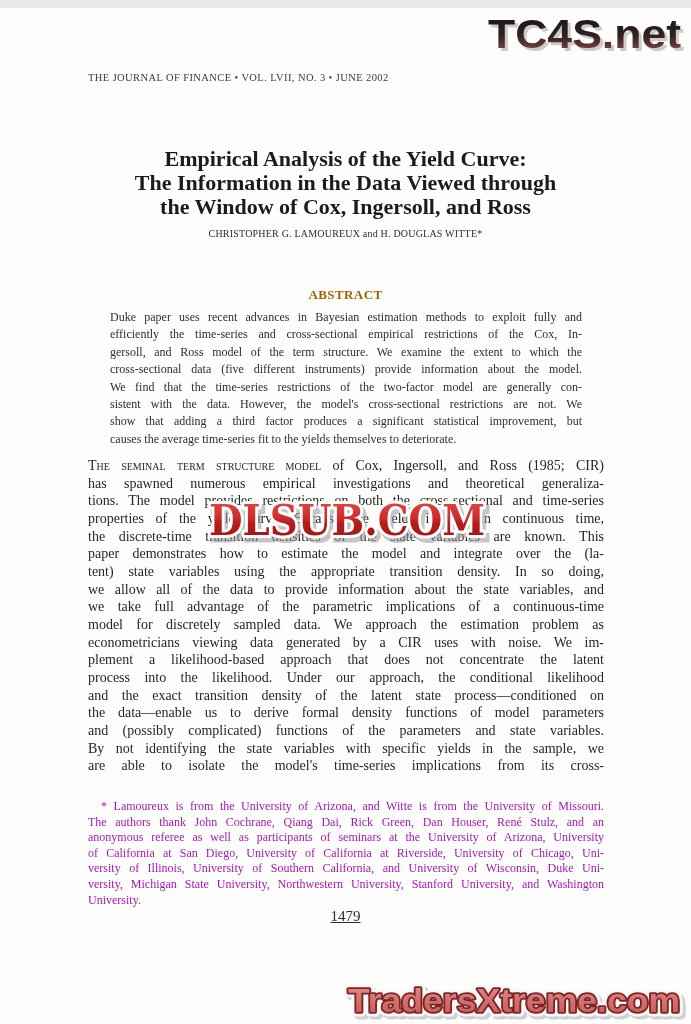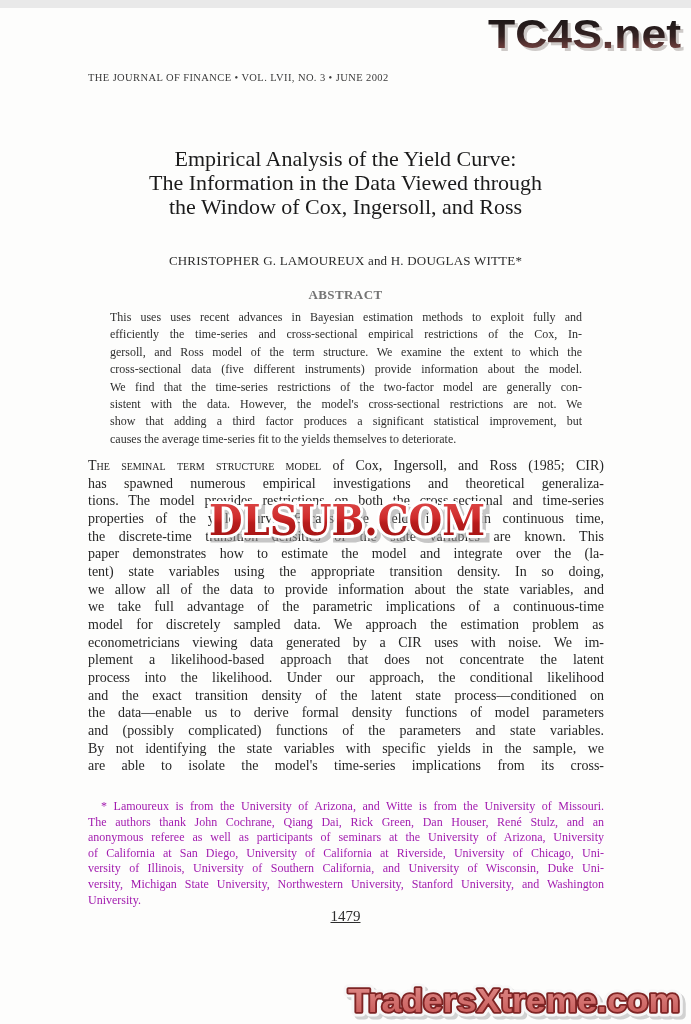--- a/index.html
+++ b/index.html
@@ -12,31 +12,31 @@
     font-family: "Liberation Serif", serif;
     color: #262626;
   }
   .journal-header {
     position: absolute; left: 88px; top: 64px;
     font-size: 10.5px; letter-spacing: 0.4px; color: #3a3a3a;
     white-space: nowrap;
   }
   .title {
     position: absolute; left: 0; right: 0; top: 139px;
-    text-align: center; font-weight: normal; font-size: 22px;
+    text-align: center; font-weight: bold; font-size: 22px;
     line-height: 24px; color: #1b1b1b;
   }
   .authors {
-    position: absolute; left: 0; right: 0; top: 245px;
-    text-align: center; font-size: 13px; letter-spacing: 0.2px; color: #2c2c2c;
+    position: absolute; left: 0; right: 0; top: 220px;
+    text-align: center; font-size: 10px; letter-spacing: 0.2px; color: #2c2c2c;
   }
   .abstract-heading {
     position: absolute; left: 0; right: 0; top: 279px;
     text-align: center; font-weight: bold; font-size: 13px; letter-spacing: 0.4px;
-    color: #737373;
+    color: #a16207;
   }
   .abstract {
     position: absolute; left: 110px; top: 301px; width: 472px;
     font-size: 12px; line-height: 17.4px; color: #2e2e2e;
   }
   .body-text {
     position: absolute; left: 88px; top: 449px; width: 516px;
     font-size: 14px; line-height: 17.65px; color: #262626;
   }
   .footnote {
@@ -80,21 +80,21 @@
   <div class="title">
     <div>Empirical Analysis of the Yield Curve:</div>
     <div>The Information in the Data Viewed through</div>
     <div>the Window of Cox, Ingersoll, and Ross</div>
   </div>
 
   <div class="authors">CHRISTOPHER G. LAMOUREUX and H. DOUGLAS WITTE*</div>
 
   <div class="abstract-heading">ABSTRACT</div>
   <div class="abstract">
-    <div class="jl">This uses uses recent advances in Bayesian estimation methods to exploit fully and</div>
+    <div class="jl">Duke paper uses recent advances in Bayesian estimation methods to exploit fully and</div>
     <div class="jl">efficiently the time-series and cross-sectional empirical restrictions of the Cox, In-</div>
     <div class="jl">gersoll, and Ross model of the term structure. We examine the extent to which the</div>
     <div class="jl">cross-sectional data (five different instruments) provide information about the model.</div>
     <div class="jl">We find that the time-series restrictions of the two-factor model are generally con-</div>
     <div class="jl">sistent with the data. However, the model's cross-sectional restrictions are not. We</div>
     <div class="jl">show that adding a third factor produces a significant statistical improvement, but</div>
     <div class="ll">causes the average time-series fit to the yields themselves to deteriorate.</div>
   </div>
 
   <div class="body-text">

